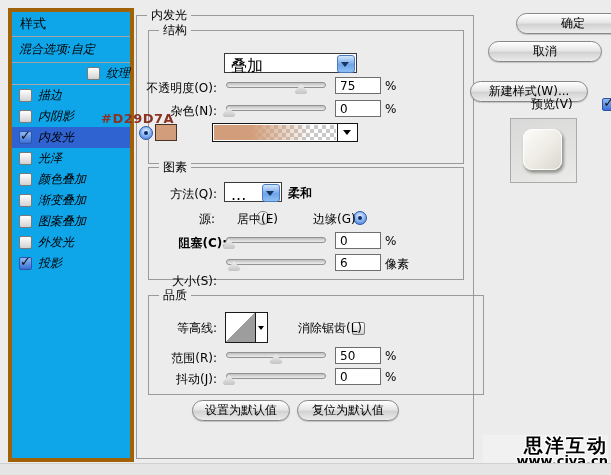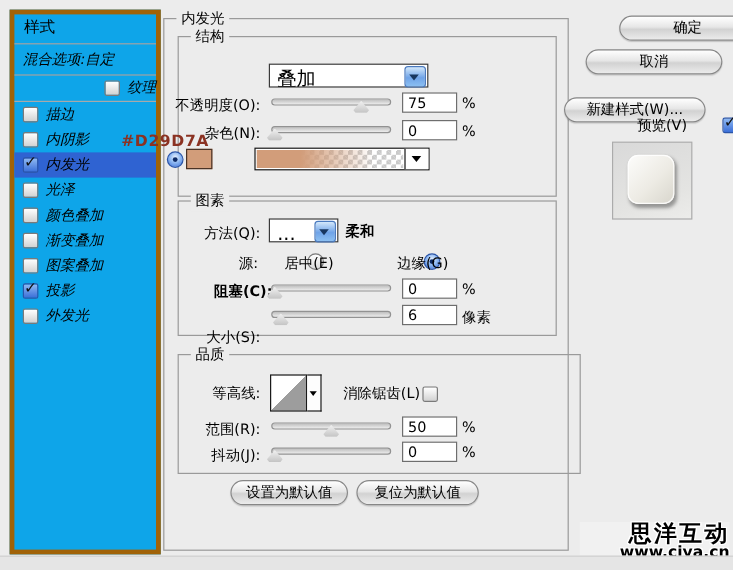--- a/index.html
+++ b/index.html
@@ -130,26 +130,26 @@
         </div>
         <div class="sb-item">
           <span class="cb"></span>
           <span class="sb-lbl">渐变叠加</span>
         </div>
         <div class="sb-item">
           <span class="cb"></span>
           <span class="sb-lbl">图案叠加</span>
         </div>
         <div class="sb-item">
+          <span class="cb"></span>
+          <span class="sb-lbl">外发光</span>
+        </div>
+        <div class="sb-item">
           <span class="cb checked"></span>
           <span class="sb-lbl">投影</span>
-        </div>
-        <div class="sb-item">
-          <span class="cb"></span>
-          <span class="sb-lbl">外发光</span>
         </div>
       </div>
   </div>
 
   
   <div class="fieldset" style="left:136px;top:15px;width:336px;height:442px;">
     <span class="legend">内发光</span>
   </div>
 
   
@@ -194,21 +194,21 @@
   <div class="dd" style="left:224px;top:182px;width:56px;">
     <span class="dd-val">...</span>
     <span class="dd-btn"></span>
   </div>
   <span class="lbl bold" style="left:288px;top:185px;">柔和</span>
 
   <span class="lbl r" style="left:180px;top:211px;width:35px;">源:</span>
   <span class="radio abs" style="left:220px;top:211px;"></span>
   <span class="lbl" style="left:237px;top:211px;">居中(E)</span>
   <span class="radio on abs" style="left:300px;top:211px;"></span>
-  <span class="lbl" style="left:331px;top:211px;">边缘(G)</span>
+  <span class="lbl" style="left:313px;top:211px;">边缘(G)</span>
 
   <span class="lbl r" style="left:160px;top:235px;width:67px;font-weight:bold;">阻塞(C):</span>
   <div class="slider" style="left:226px;top:234px;">
     <span class="track"></span>
     <span class="thumb" style="left: 3%;"></span>
   </div>
   <input class="valbox" style="left: 335px; top: 232px;" value="0">
   <span class="unit" style="left:385px;top:234px;">%</span>
 
   <span class="lbl r" style="left:150px;top:257px;width:67px;margin-top:16px;">大小(S):</span>
@@ -220,21 +220,21 @@
   <span class="unit" style="left:385px;top:256px;">像素</span>
 
   
   <div class="fieldset" style="left:148px;top:295px;width:314px;height:98px;padding-left:20px;">
     <span class="legend">品质</span>
   </div>
   <span class="lbl r" style="left:150px;top:320px;width:67px;">等高线:</span>
   <span class="contour" style="left:225px;top:312px;"></span>
   <span class="contour-arrow" style="left:256px;top:312px;"></span>
   <span class="cb abs" style="left:281px;top:321px;"></span>
-  <span class="lbl" style="left:286px;top:320px;">消除锯齿(L)</span>
+  <span class="lbl" style="left:298px;top:320px;">消除锯齿(L)</span>
 
   <span class="lbl r" style="left:150px;top:350px;width:67px;">范围(R):</span>
   <div class="slider" style="left:226px;top:349px;">
     <span class="track"></span>
     <span class="thumb" style="left: 50%;"></span>
   </div>
   <input class="valbox" style="left: 335px; top: 347px;" value="50">
   <span class="unit" style="left:385px;top:349px;">%</span>
 
   <span class="lbl r" style="left:150px;top:371px;width:67px;">抖动(J):</span>

